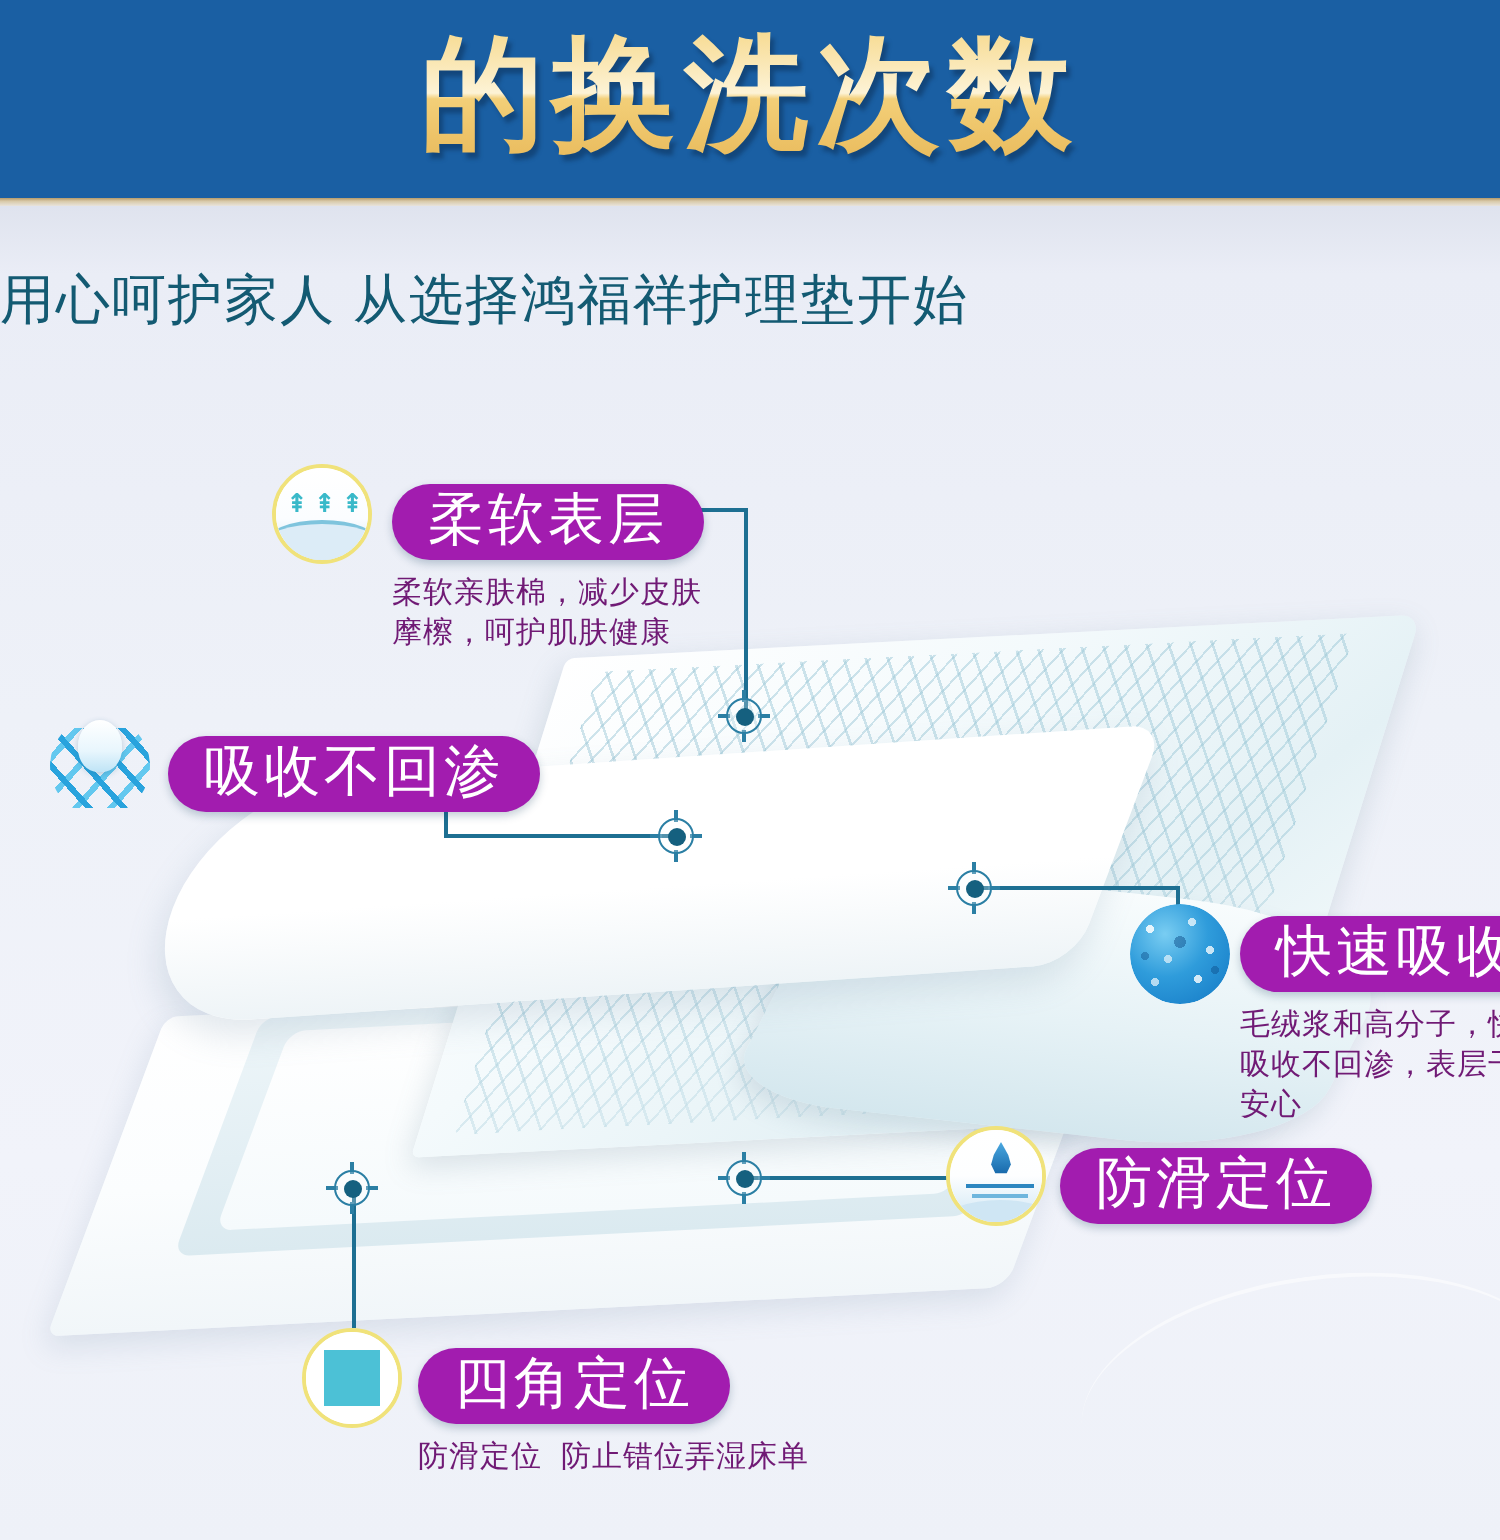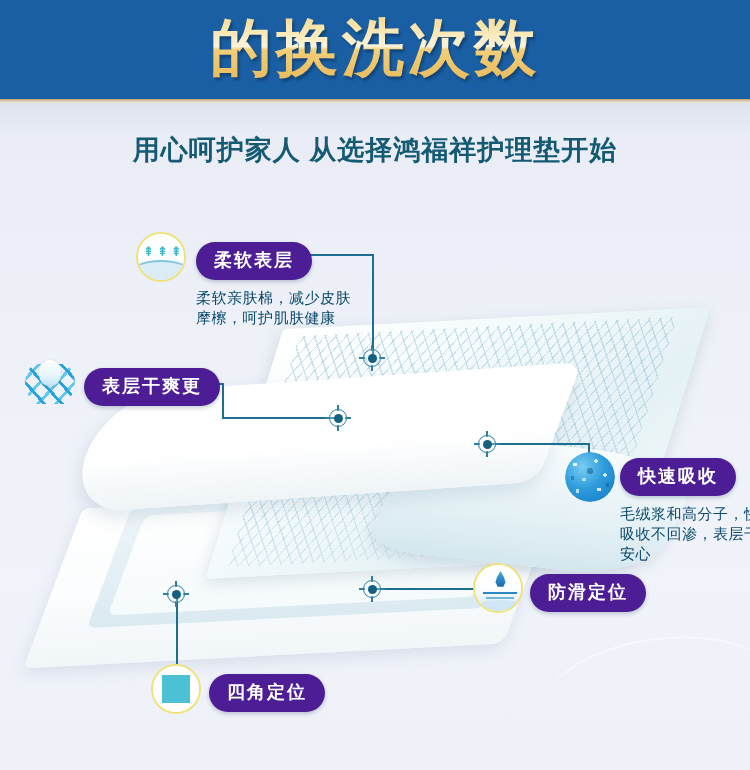--- a/index.html
+++ b/index.html
@@ -29,22 +29,22 @@
   }
   .bg-fade{
     position:absolute;left:0;top:103px;width:750px;height:34px;
     background:linear-gradient(180deg,#dfe3ee 0%,#eaedf6 100%);
   }
   .page-bg{
     position:absolute;left:0;top:137px;width:750px;height:633px;
     background:linear-gradient(180deg,#eaedf6 0%,#eef1f8 35%,#f1f3fa 70%,#eef1f8 100%);
   }
   .subtitle{
-    position:absolute;left:0;top:132px;width:750px;text-align:center;
-    font-size:27px;color:#135a72;letter-spacing:1px;line-height:36px;font-weight:bold;
+    position:absolute;left:0;top:132px;width:750px;
+    font-size:27px;color:#135a72;letter-spacing:1px;line-height:36px;
   }
 
   
   .product{position:absolute;left:58px;top:318px;width:600px;height:345px;}
   .pad-layer{position:absolute;}
 
   
   .sheet-top{
     left:190px;top:0px;width:420px;height:250px;
     background:linear-gradient(135deg,#ffffff 0%,#f4fafc 35%,#e4f1f5 70%,#f6fbfc 100%);
@@ -114,28 +114,28 @@
   .marker .l{top:12.2px;left:0;height:1.6px;width:6px;}
   .marker .r{top:12.2px;right:0;height:1.6px;width:6px;}
 
   .line{position:absolute;background:#1d6f92;}
   .line.h{height:1.6px;}
   .line.v{width:1.6px;}
 
   
   .callout{position:absolute;}
   .pill{
-    display:inline-block;background:#4c1d95;color:#fff;border-radius:999px;
-    font-size:18px;font-weight:bold;letter-spacing:2px;
+    display:inline-block;background:#a21caf;color:#fff;border-radius:999px;
+    font-size:28px;font-weight:normal;letter-spacing:2px;
     padding:5px 18px 7px;line-height:26px;white-space:nowrap;
     box-shadow:0 2px 4px rgba(20,60,90,.25);
   }
   .desc{
-    margin-top:8px;color:#0c4a6e;font-size:15px;line-height:20px;
-    letter-spacing:.5px;white-space:pre-line;
+    margin-top:8px;color:#701a75;font-size:15px;line-height:20px;
+    letter-spacing:.5px;white-space:pre-line;font-family:Liberation Mono, monospace;
   }
   .badge{
     position:absolute;width:50px;height:50px;border-radius:50%;
     background:#ffffff;border:2.5px solid #f0e27a;
     box-sizing:border-box;overflow:hidden;
   }
   .badge.noborder{border:none;background:transparent;}
 
   
   .ico-soft{position:absolute;inset:0;background:linear-gradient(180deg,#ffffff 0%,#fbfdff 55%,#cfe4f2 100%);}
@@ -286,21 +286,21 @@
 摩檫，呵护肌肤健康</div>
   </div>
 
   <div class="badge noborder" style="left:25px;top:358px;">
     <div class="ico-flow">
       <div class="mesh"></div>
       <div class="drop"></div>
     </div>
   </div>
   <div class="callout" style="left:84px;top:368px;width:230px;">
-    <div class="pill">表层干爽更</div>
+    <div class="pill">吸收不回渗</div>
   </div>
 
   <div class="badge noborder" style="left:565px;top:452px;">
     <div class="ico-absorb">
         <div class="grain"></div>
       </div>
   </div>
   <div class="callout" style="left:620px;top:458px;width:200px;">
     <div class="pill">快速吸收</div>
     <div class="desc">毛绒浆和高分子，快速
@@ -323,17 +323,18 @@
   <div class="badge" style="left:151px;top:664px;">
     <div class="ico-corner">
       <i class="a"></i>
       <i class="b"></i>
       <i class="c"></i>
       <i class="d"></i>
     </div>
   </div>
   <div class="callout" style="left:209px;top:674px;width:330px;">
     <div class="pill">四角定位</div>
+    <div class="desc">防滑定位 防止错位弄湿床单</div>
   </div>
 
   <div class="wm-arc"></div>
 
 </div>
 
 </body></html>

